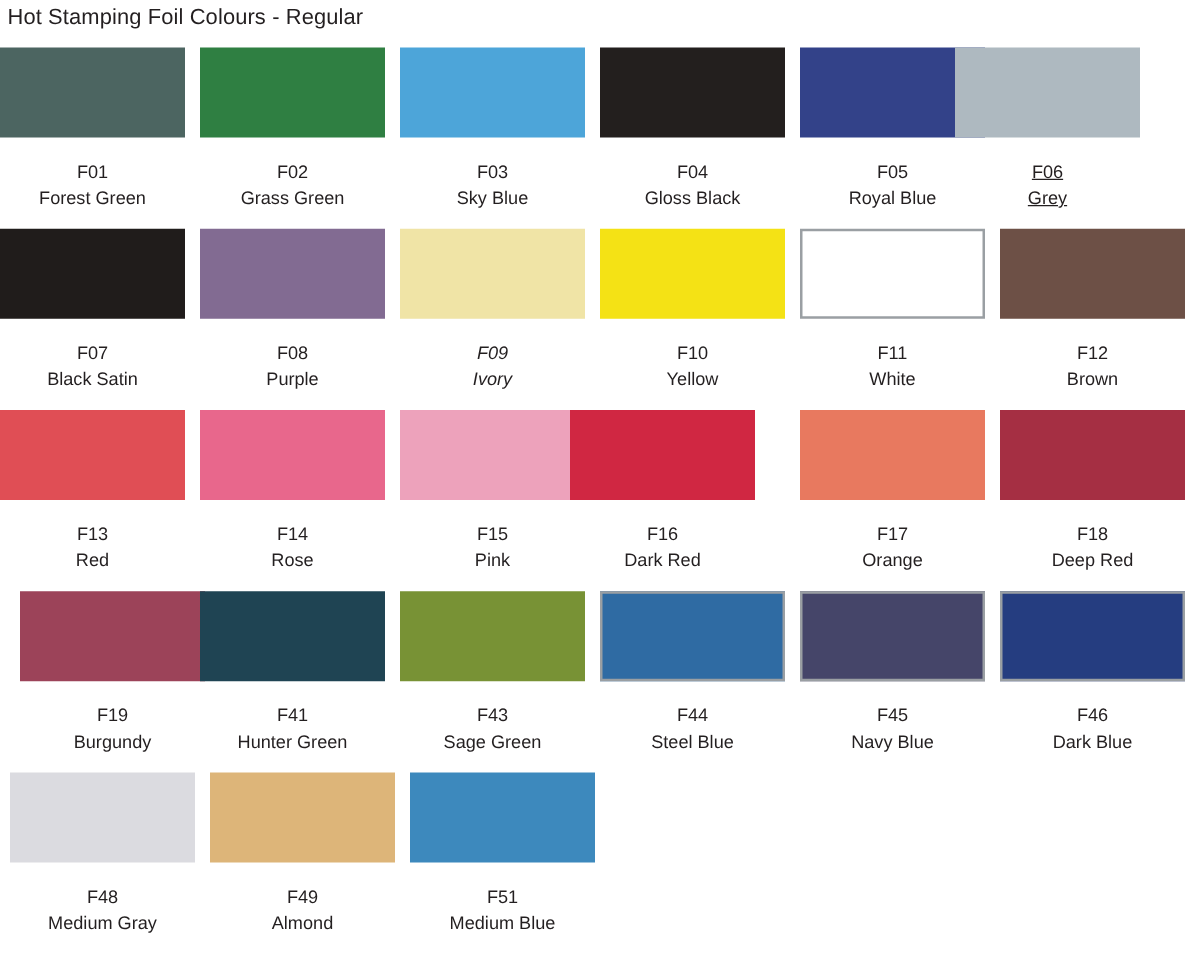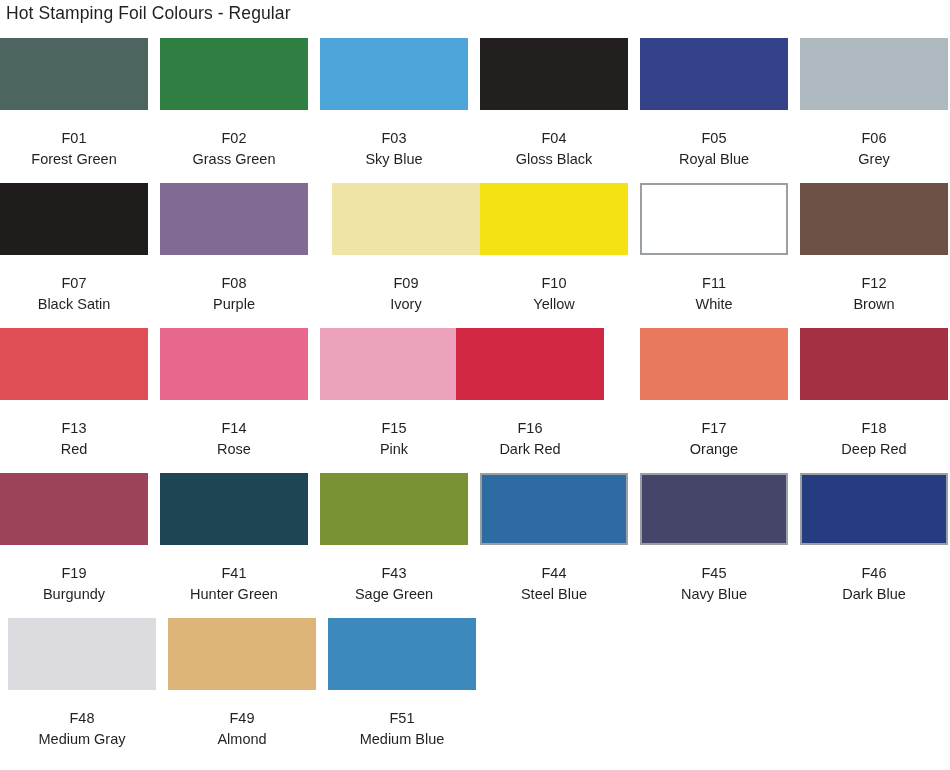--- a/index.html
+++ b/index.html
@@ -101,21 +101,21 @@
             <span class="swatch-name">Gloss Black</span>
           </div>
         </div>
         <div class="swatch-cell" style="left: 640px;">
           <div class="swatch-chip" style="background: rgb(51, 66, 137);"></div>
           <div class="swatch-label">
             <span class="swatch-code">F05</span>
             <span class="swatch-name">Royal Blue</span>
           </div>
         </div>
-        <div class="swatch-cell" style="left: 800px;">
+        <div class="swatch-cell" style="left: 764px; text-decoration: underline;">
           <div class="swatch-chip" style="background: rgb(174, 185, 192);"></div>
           <div class="swatch-label">
             <span class="swatch-code">F06</span>
             <span class="swatch-name">Grey</span>
           </div>
         </div>
       </div>
       <div class="swatch-row">
         <div class="swatch-cell" style="left: 0px;">
           <div class="swatch-chip" style="background: rgb(32, 28, 27);"></div>
@@ -124,21 +124,21 @@
             <span class="swatch-name">Black Satin</span>
           </div>
         </div>
         <div class="swatch-cell" style="left: 160px;">
           <div class="swatch-chip" style="background: rgb(130, 107, 146);"></div>
           <div class="swatch-label">
             <span class="swatch-code">F08</span>
             <span class="swatch-name">Purple</span>
           </div>
         </div>
-        <div class="swatch-cell" style="left: 332px;">
+        <div class="swatch-cell" style="left: 320px; font-style: italic;">
           <div class="swatch-chip" style="background: rgb(240, 228, 166);"></div>
           <div class="swatch-label">
             <span class="swatch-code">F09</span>
             <span class="swatch-name">Ivory</span>
           </div>
         </div>
         <div class="swatch-cell" style="left: 480px;">
           <div class="swatch-chip" style="background: rgb(244, 226, 21);"></div>
           <div class="swatch-label">
             <span class="swatch-code">F10</span>
@@ -198,21 +198,21 @@
         </div>
         <div class="swatch-cell" style="left: 800px;">
           <div class="swatch-chip" style="background: rgb(165, 47, 67);"></div>
           <div class="swatch-label">
             <span class="swatch-code">F18</span>
             <span class="swatch-name">Deep Red</span>
           </div>
         </div>
       </div>
       <div class="swatch-row">
-        <div class="swatch-cell" style="left: 0px;">
+        <div class="swatch-cell" style="left: 16px;">
           <div class="swatch-chip" style="background: rgb(156, 67, 89);"></div>
           <div class="swatch-label">
             <span class="swatch-code">F19</span>
             <span class="swatch-name">Burgundy</span>
           </div>
         </div>
         <div class="swatch-cell" style="left: 160px;">
           <div class="swatch-chip" style="background: rgb(31, 68, 83);"></div>
           <div class="swatch-label">
             <span class="swatch-code">F41</span>

